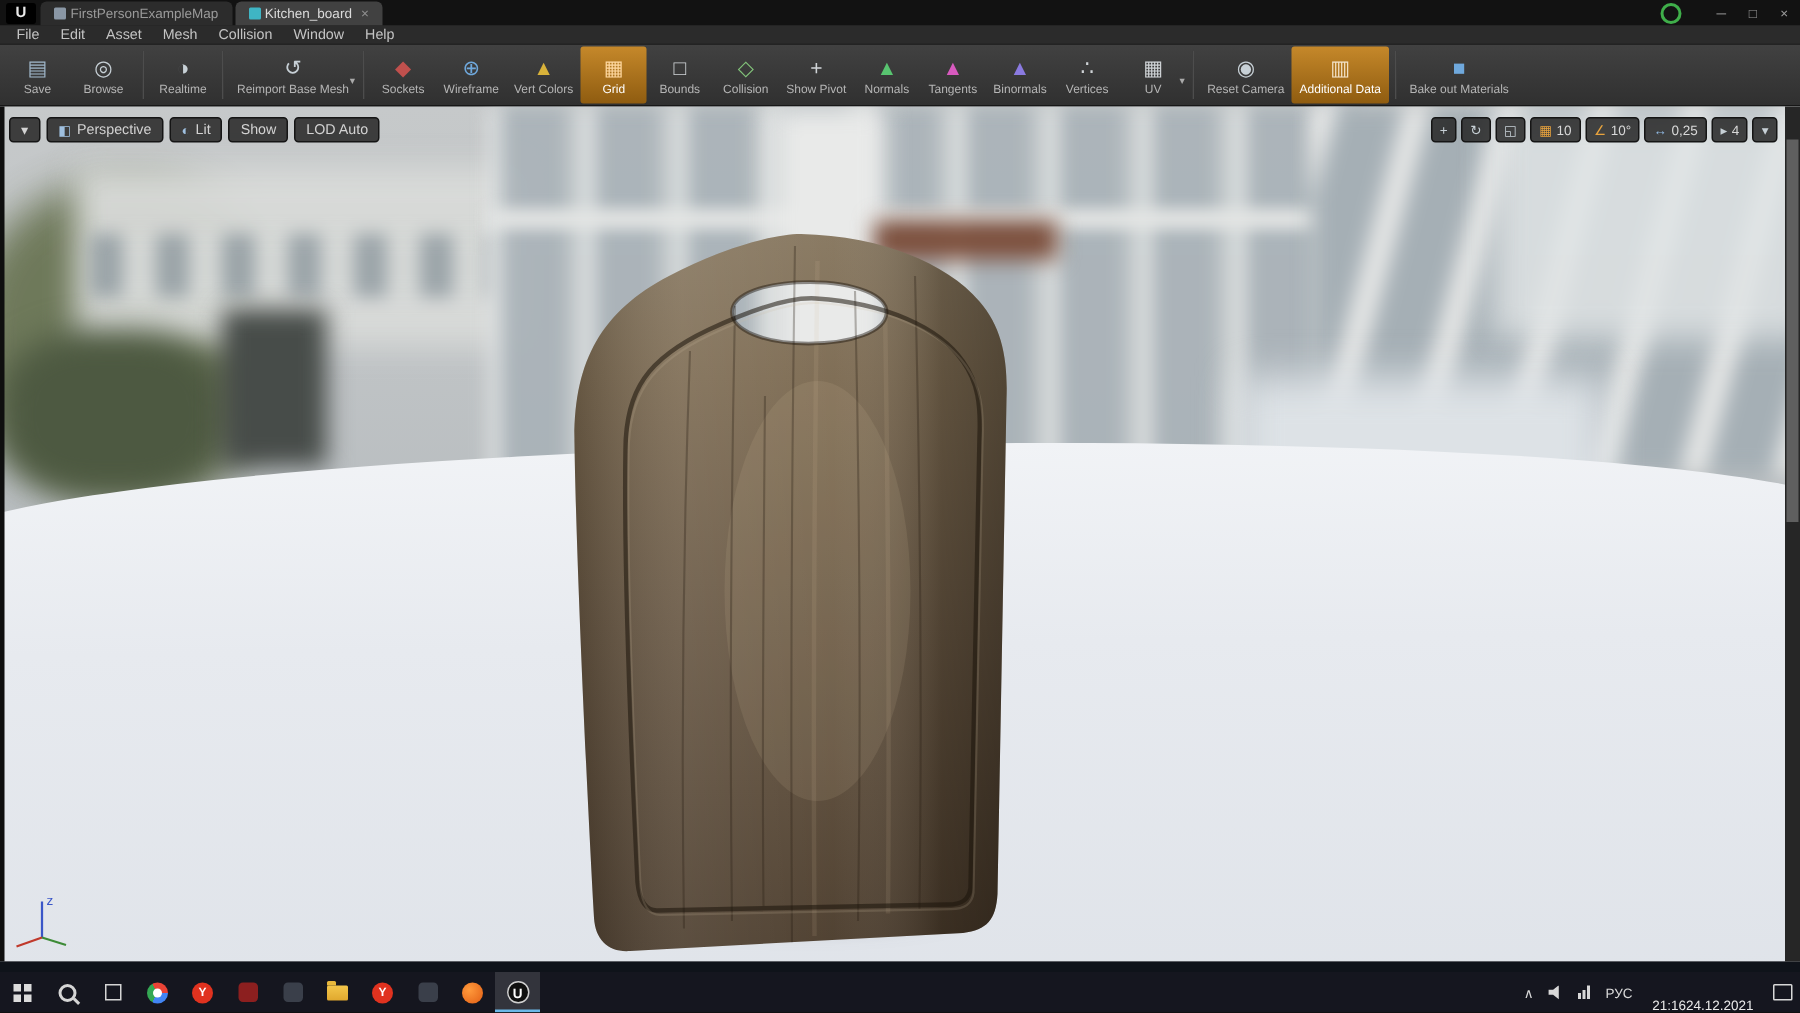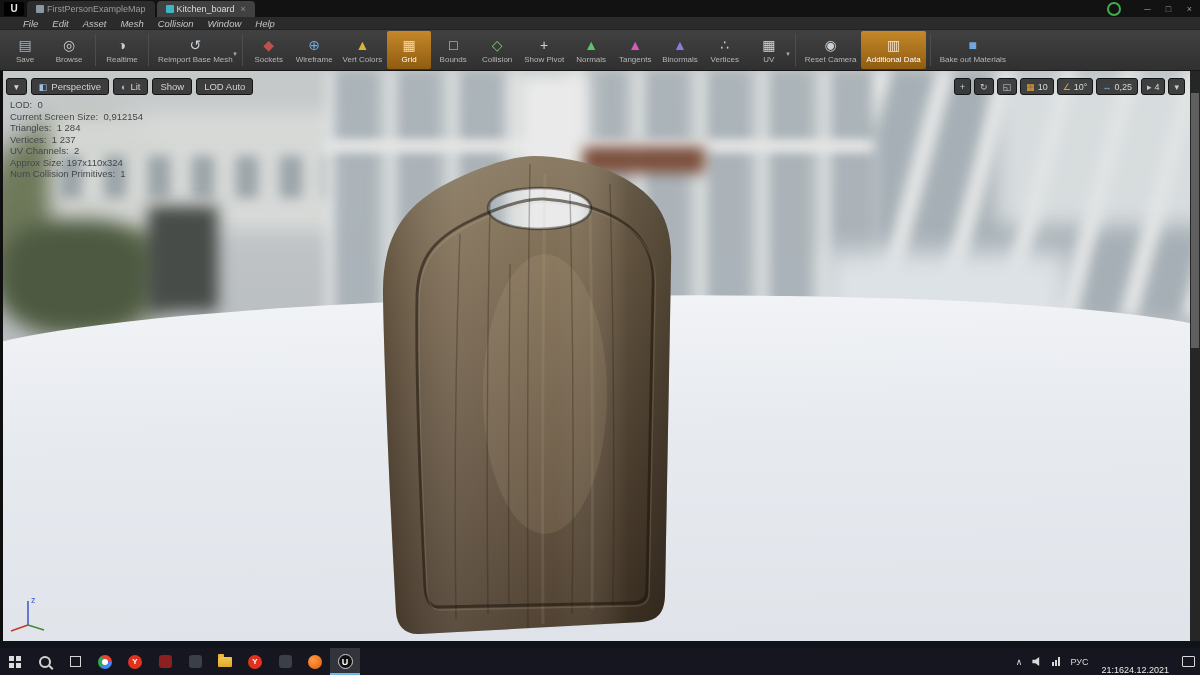--- a/index.html
+++ b/index.html
@@ -12,21 +12,21 @@
   .tab{height:16px;display:flex;align-items:center;gap:3px;padding:0 9px;font-size:9px;color:#9a9a9a;background:#2c2c2c;border-radius:4px 4px 0 0;margin-right:2px;white-space:nowrap;}
   .tab.active{background:#414141;color:#dcdcdc;justify-content:center;}
   .tab-icon{width:8px;height:8px;border-radius:1px;background:var(--c,#888);}
   .tab-close{font-size:9px;color:#8f8f8f;margin-left:3px;}
   .tab-close:empty{display:none}
   .win-controls{margin-left:auto;display:flex;align-items:center;height:100%;}
   .avatar{width:10px;height:10px;border-radius:50%;border:2px solid #3fae4a;margin-right:16px;}
   .win-btn{width:21px;color:#9a9a9a;font-size:9px;text-align:center;}
 
   
-  .menubar{position:absolute;left:0;top:17px;width:100%;height:13px;background:#2b2b2b;display:flex;align-items:center;padding-left:16px;box-sizing:border-box;border-bottom:1px solid #232323;font-style:italic;}
+  .menubar{position:absolute;left:0;top:17px;width:100%;height:13px;background:#2b2b2b;display:flex;align-items:center;padding-left:4px;box-sizing:border-box;border-bottom:1px solid #232323;}
   .menu-item{font-size:9.5px;color:#c4c4c4;padding:0 7px;}
 
   
   .toolbar{position:absolute;left:0;top:30px;width:100%;height:41px;background:linear-gradient(#414141,#303030);border-bottom:1px solid #171717;display:flex;align-items:stretch;padding:1px 3px;box-sizing:border-box;}
   .tb-item{display:flex;flex-direction:column;align-items:center;justify-content:center;min-width:44px;padding:1px 5px;position:relative;border-radius:2px;box-sizing:border-box;}
   .tb-item.active{background:linear-gradient(var(--accent-orange,#c5882a),#8f5c10);}
   .tb-item.active .tb-label{color:#fff;}
   .tb-glyph{font-size:14px;line-height:17px;color:var(--c,#c7d0d6);}
   .tb-label{font-size:8px;color:#b5b5b5;white-space:nowrap;margin-top:1px;}
   .tb-caret{position:absolute;right:1px;bottom:11px;font-size:7px;color:#aaa;}
@@ -427,37 +427,20 @@
           <span class="vr-label">4</span>
         </div>
 
         <div class="vr-btn">
           <span class="vr-glyph">▾</span>
 
         </div>
 
     </div>
 
-    <div class="stats">
-
-        <div class="stat-line">LOD:  0</div>
-
-        <div class="stat-line">Current Screen Size:  0,912154</div>
-
-        <div class="stat-line">Triangles:  1 284</div>
-
-        <div class="stat-line">Vertices:  1 237</div>
-
-        <div class="stat-line">UV Channels:  2</div>
-
-        <div class="stat-line">Approx Size: 197x110x324</div>
-
-        <div class="stat-line">Num Collision Primitives:  1</div>
-
-    </div>
 
     <div class="gizmo">
       <svg width="46" height="44" viewBox="0 0 46 44">
         <line x1="22" y1="34" x2="22" y2="10" stroke="#3a56c8" stroke-width="1.5"></line>
         <line x1="22" y1="34" x2="5" y2="40" stroke="#c0392b" stroke-width="1.5"></line>
         <line x1="22" y1="34" x2="38" y2="39" stroke="#3d8b37" stroke-width="1.5"></line>
         <text x="25" y="12" font-size="9" fill="#3a56c8">z</text>
       </svg>
     </div>
   </div>

